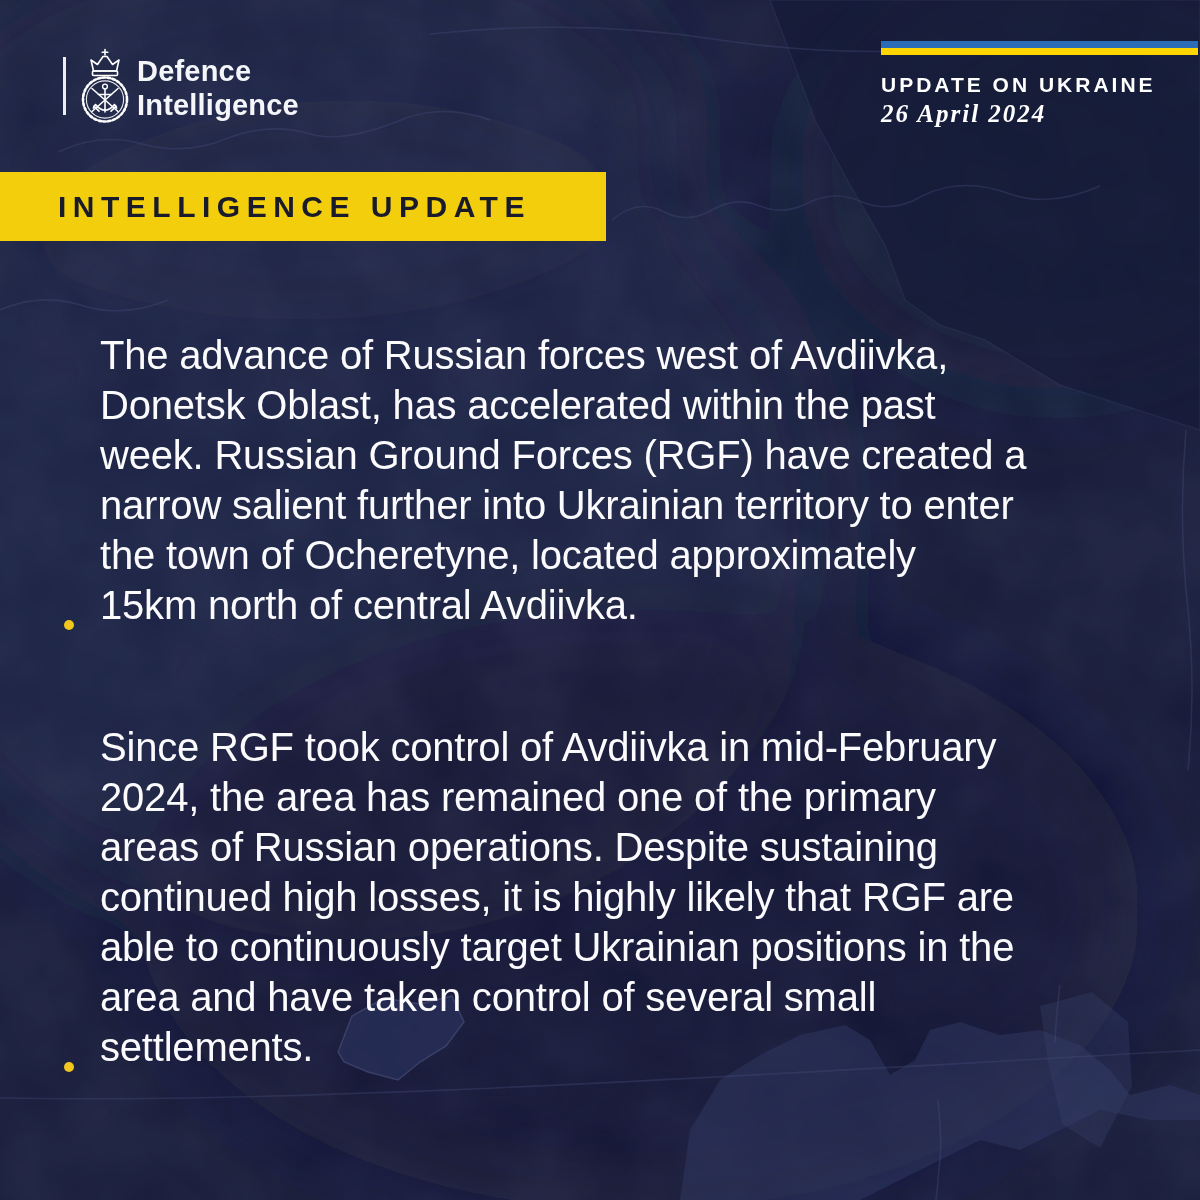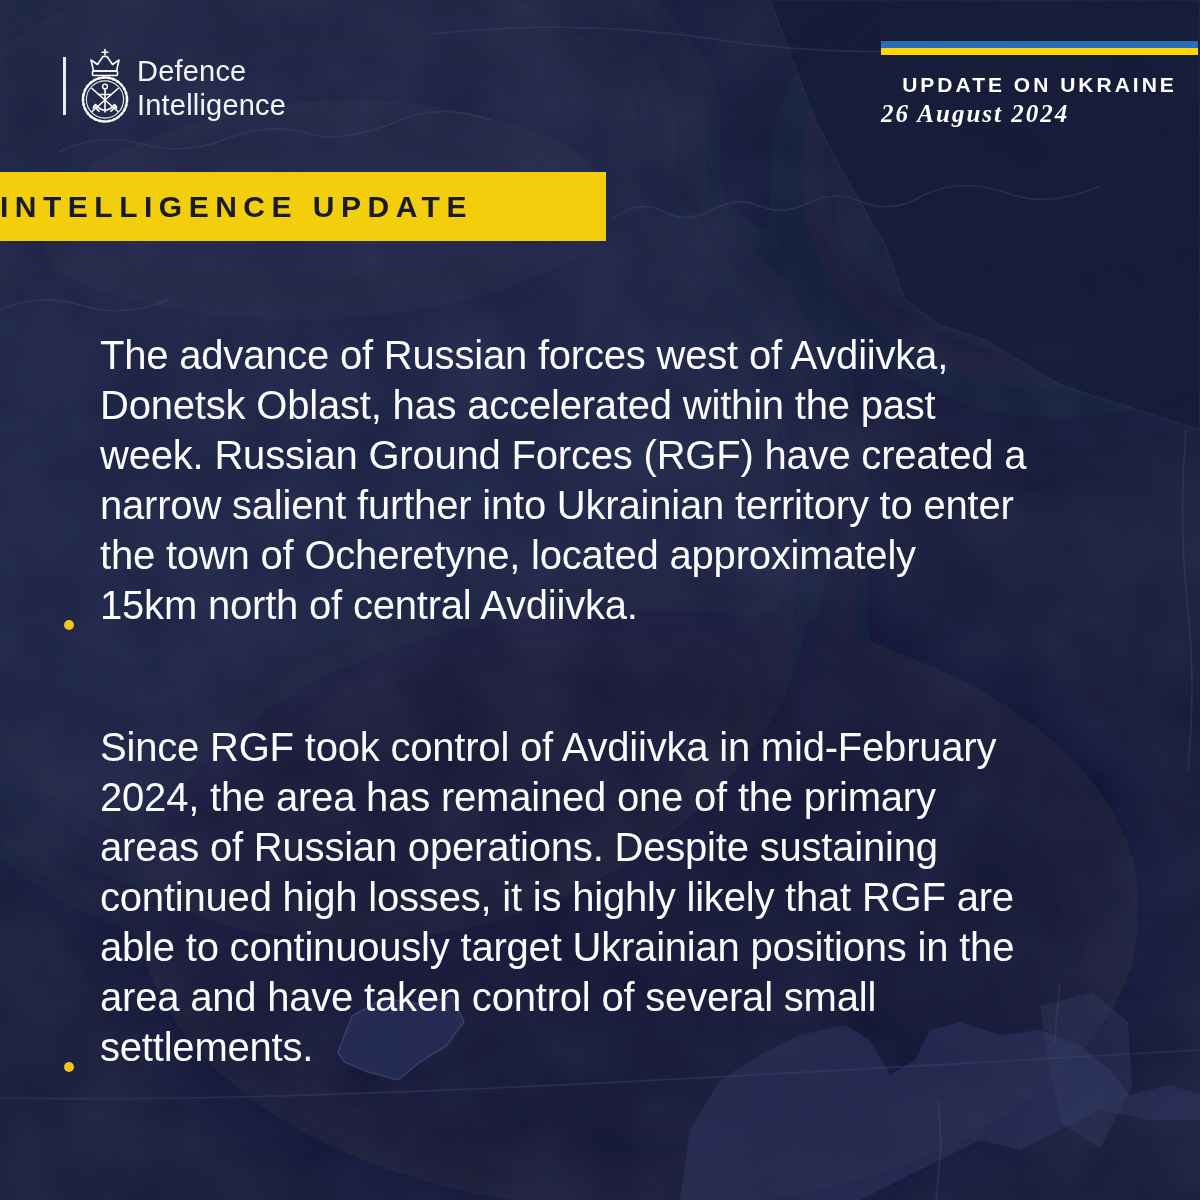--- a/index.html
+++ b/index.html
@@ -4,38 +4,38 @@
 <style>
   html,body{margin:0;padding:0;background:#0c0e20;}
   .canvas{
     position:relative;width:1200px;height:1200px;overflow:hidden;
     background:var(--bg,#181c3a);
     font-family:"Liberation Sans","DejaVu Sans",sans-serif;
   }
   .map-bg{position:absolute;left:0;top:0;width:1200px;height:1200px;}
 
   
-  .logo{position:absolute;left:63px;top:48px;width:320px;height:90px;}
+  .logo{position:absolute;left:63px;top:48px;width:320px;height:90px;font-weight:bold;}
   .logo-bar{position:absolute;left:0;top:9px;width:3px;height:58px;background:rgba(255,255,255,.92);}
   .crest{position:absolute;left:16px;top:0px;width:52px;height:76px;}
   .logo-text{position:absolute;left:74px;top:6px;color:#f5f6fa;font-size:29px;line-height:34px;letter-spacing:.2px;}
 
   
   .update{position:absolute;left:881px;top:41px;width:317px;}
   .flag{width:317px;height:14px;display:flex;flex-direction:column;}
   .flag .b{height:7px;background:var(--flag-blue,#2a6db6);}
   .flag .y{height:7px;background:var(--flag-yellow,#ffd500);}
-  .update-title{margin-top:18px;color:#fff;font-size:21px;font-weight:700;letter-spacing:3px;white-space:nowrap;text-align:center;}
+  .update-title{margin-top:18px;color:#fff;font-size:21px;font-weight:700;letter-spacing:3px;white-space:nowrap;}
   .update-date{margin-top:3px;color:#fff;font-size:25px;letter-spacing:2px;white-space:nowrap;
     font-family:"Liberation Serif","DejaVu Serif",serif;font-style:italic;font-weight:600;}
 
   
   .banner{position:absolute;left:0;top:172px;width:606px;height:69px;
     background:var(--banner-bg,#f2ce0c);display:flex;align-items:center;
-    box-sizing:border-box;}
+    padding-left:58px;box-sizing:border-box;}
   .banner span{color:var(--banner-text,#191b2a);font-size:30px;font-weight:700;letter-spacing:6.5px;white-space:nowrap;}
 
   
   .content{position:absolute;left:64px;top:330px;width:1086px;}
   .bullet{display:flex;align-items:flex-end;}
   .bullet + .bullet{margin-top:92px;}
   .dot{flex:0 0 10px;width:10px;height:10px;border-radius:50%;background:var(--bullet-dot,#f2c71d);margin-top:18px;}
   .bullet p{margin:0 0 0 26px;color:var(--body-text,#fbfbfd);font-size:40px;line-height:50px;
     letter-spacing:-.2px;white-space:pre-line;}
 </style>
@@ -101,21 +101,21 @@
       <div>Intelligence</div>
     </div>
   </div>
 
   <div class="update">
     <div class="flag">
       <div class="b"></div>
       <div class="y"></div>
     </div>
     <div class="update-title">UPDATE ON UKRAINE</div>
-    <div class="update-date">26 August 2024</div>
+    <div class="update-date">26 April 2024</div>
   </div>
 
   <div class="banner">
     <span>INTELLIGENCE UPDATE</span>
   </div>
 
   <main class="content">
     <div class="bullet">
       <span class="dot"></span>
       <p>The advance of Russian forces west of Avdiivka,

